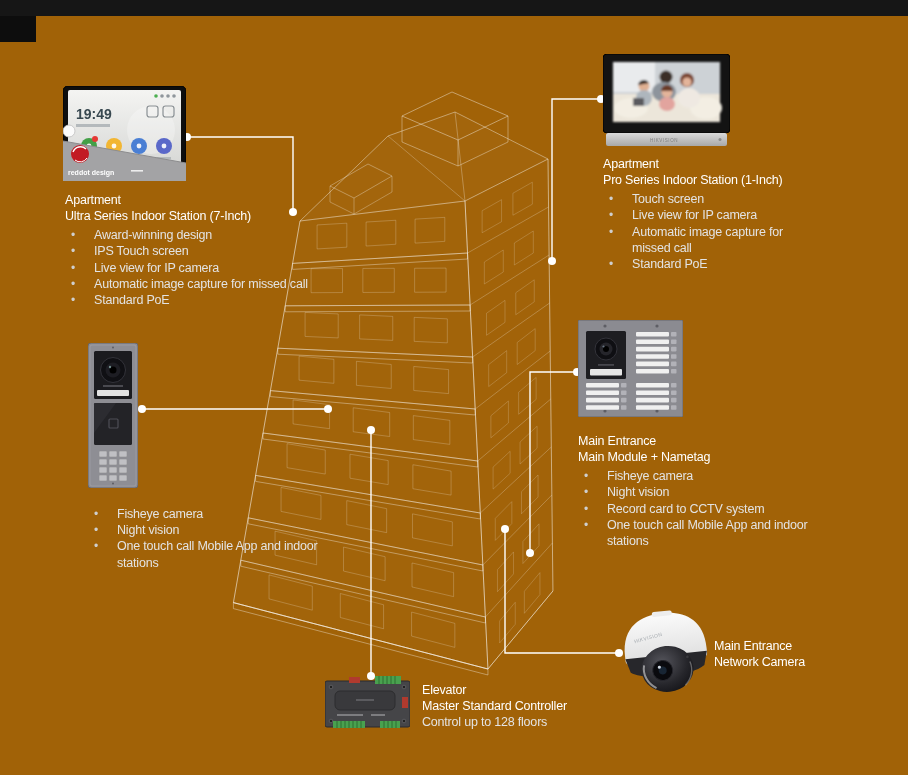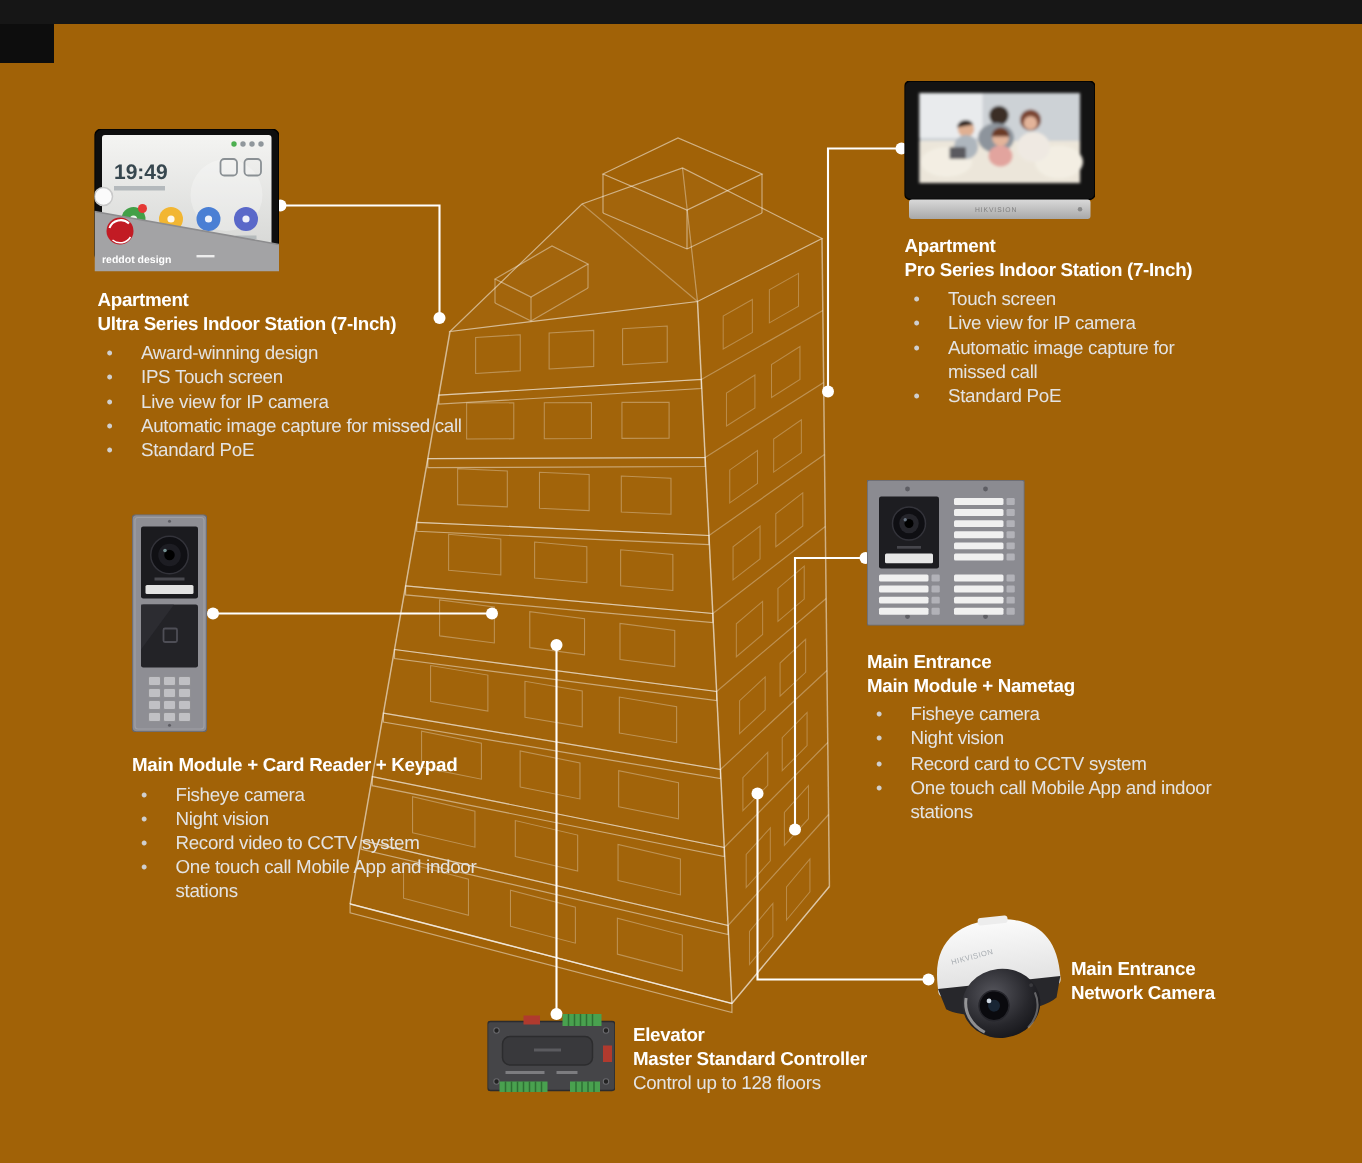--- a/index.html
+++ b/index.html
@@ -3,21 +3,21 @@
 <meta charset="utf-8">
 <style>
   * { margin:0; padding:0; box-sizing:border-box; }
   html,body { background:#161616; }
   #canvas {
     position:relative; width:908px; height:775px; background:#a16207;
     overflow:hidden; font-family:"Liberation Sans", sans-serif;margin-top:16px;
   }
   .abs { position:absolute; }
   .callout { position:absolute; color:#e3e3e3; font-size:12.5px; line-height:16.2px; letter-spacing:-0.2px; }
-  .c-title { font-weight:700; color:#ffffff; font-size:12.5px; line-height:15.6px; white-space:nowrap; letter-spacing:-0.2px; }
+  .c-title { font-weight:400; color:#ffffff; font-size:12.5px; line-height:15.6px; white-space:nowrap; letter-spacing:-0.2px; }
   .c-sub { color:#e3e3e3; font-weight:400; white-space:nowrap; }
   ul.features { list-style:none; margin-top:3px; }
   ul.features li { position:relative; padding-left:29px; }
   ul.features li::before { content:"•"; position:absolute; left:6px; top:0; color:#cfcfcf; font-size:12px; }
   .edge-mark { background:#0d0d0d; }
   svg text { font-family:"Liberation Sans", sans-serif; }
 </style>
 </head>
 <body>
 
@@ -364,35 +364,33 @@
       <li>Award-winning design</li>
       <li>IPS Touch screen</li>
       <li>Live view for IP camera</li>
       <li>Automatic image capture for missed call</li>
       <li>Standard PoE</li>
     </ul>
   </div>
 
   <div class="callout" style="left:603px;top:141px;width:198px;">
     <div class="c-title">Apartment</div>
-    <div class="c-title">Pro Series Indoor Station (7-Inch)</div>
+    <div class="c-title">Pro Series Indoor Station (1-Inch)</div>
     <ul class="features">
       <li>Touch screen</li>
       <li>Live view for IP camera</li>
       <li>Automatic image capture for missed call</li>
       <li>Standard PoE</li>
     </ul>
   </div>
 
   <div class="callout" style="left:88px;top:487px;width:252px;">
-    <div class="c-title">Main Module + Card Reader + Keypad</div>
     <ul class="features">
       <li>Fisheye camera</li>
       <li>Night vision</li>
-      <li>Record video to CCTV system</li>
       <li>One touch call Mobile App and indoor stations</li>
     </ul>
   </div>
 
   <div class="callout" style="left:578px;top:418px;width:252px;">
     <div class="c-title">Main Entrance</div>
     <div class="c-title">Main Module + Nametag</div>
     <ul class="features">
       <li>Fisheye camera</li>
       <li>Night vision</li>

